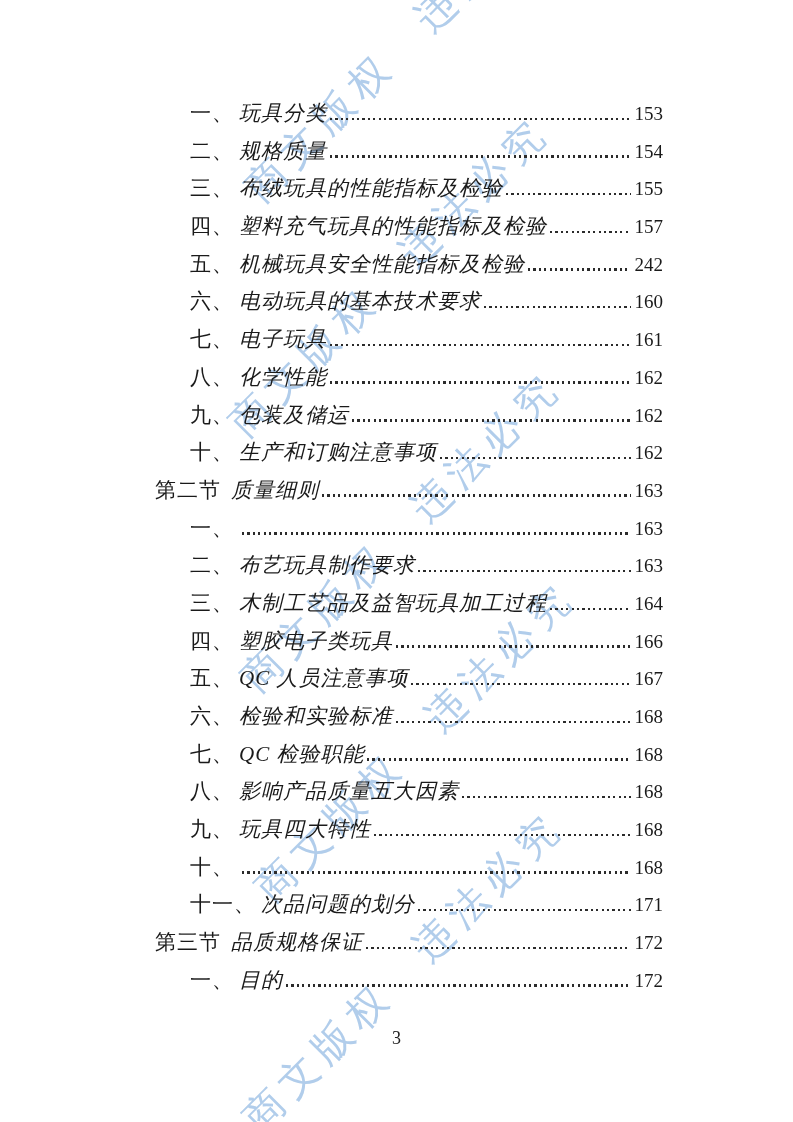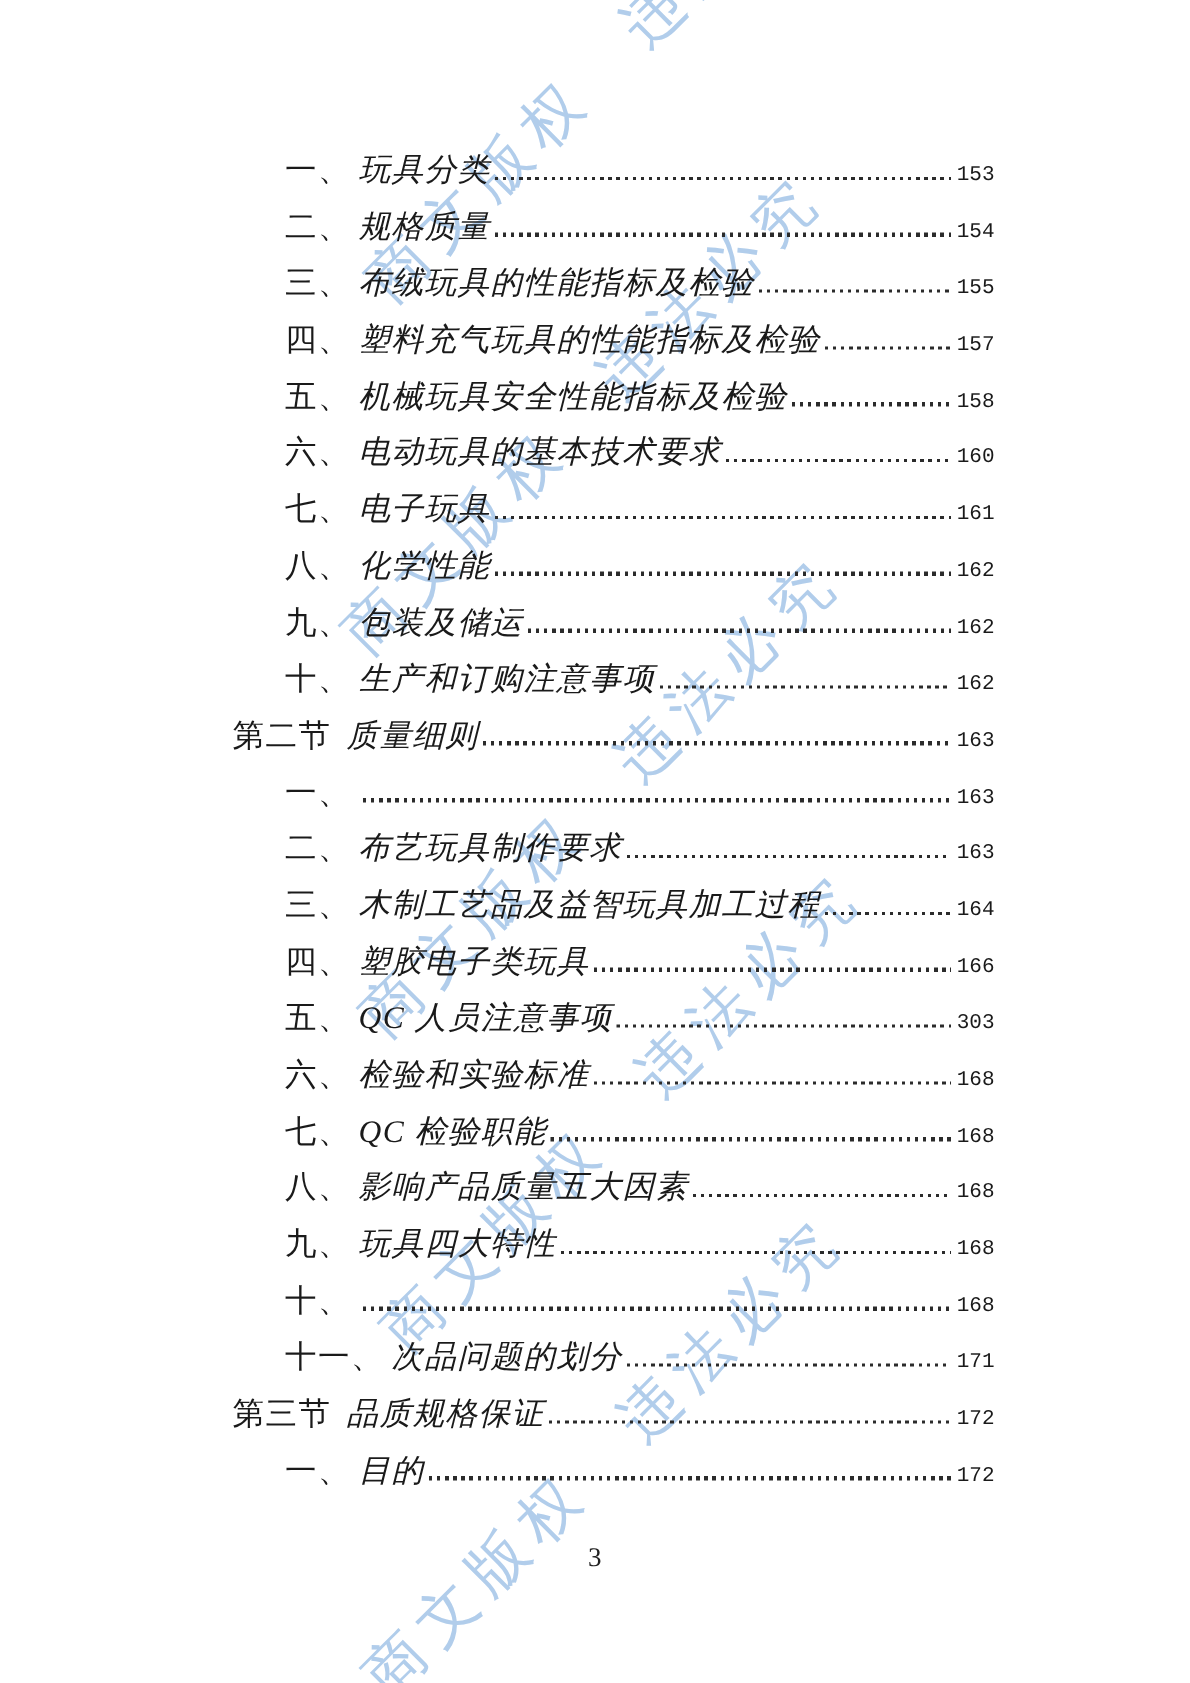--- a/index.html
+++ b/index.html
@@ -68,22 +68,22 @@
   .toc-title { flex: 0 0 auto; font-style: italic; }
   .toc-leader {
     flex: 1 1 auto;
     align-self: baseline;
     height: 2.4px;
     margin: 0 4px 0 3px;
     background: repeating-linear-gradient(90deg, #2b2b2b 0 2.2px, transparent 2.2px 5.4px);
   }
   .toc-page {
     flex: 0 0 auto;
-    font-family: Liberation Mono, monospace;
-    font-size: 14px;
+    font-family: Liberation Serif, serif;
+    font-size: 19px;
     letter-spacing: 0;
   }
 
   
   .footer-pagenum {
     position: absolute;
     left: 0;
     right: 0;
     top: 1028px;
     z-index: 1;
@@ -127,21 +127,21 @@
       <div class="toc-row level1">
       <span class="toc-num">四、</span>
       <span class="toc-title">塑料充气玩具的性能指标及检验</span>
       <span class="toc-leader"></span>
       <span class="toc-page">157</span>
     </div>
       <div class="toc-row level1">
       <span class="toc-num">五、</span>
       <span class="toc-title">机械玩具安全性能指标及检验</span>
       <span class="toc-leader"></span>
-      <span class="toc-page">158</span>
+      <span class="toc-page">242</span>
     </div>
       <div class="toc-row level1">
       <span class="toc-num">六、</span>
       <span class="toc-title">电动玩具的基本技术要求</span>
       <span class="toc-leader"></span>
       <span class="toc-page">160</span>
     </div>
       <div class="toc-row level1">
       <span class="toc-num">七、</span>
       <span class="toc-title">电子玩具</span>
@@ -192,21 +192,21 @@
       <div class="toc-row level1">
       <span class="toc-num">四、</span>
       <span class="toc-title">塑胶电子类玩具</span>
       <span class="toc-leader"></span>
       <span class="toc-page">166</span>
     </div>
       <div class="toc-row level1">
       <span class="toc-num">五、</span>
       <span class="toc-title">QC 人员注意事项</span>
       <span class="toc-leader"></span>
-      <span class="toc-page">303</span>
+      <span class="toc-page">167</span>
     </div>
       <div class="toc-row level1">
       <span class="toc-num">六、</span>
       <span class="toc-title">检验和实验标准</span>
       <span class="toc-leader"></span>
       <span class="toc-page">168</span>
     </div>
       <div class="toc-row level1">
       <span class="toc-num">七、</span>
       <span class="toc-title">QC 检验职能</span>

